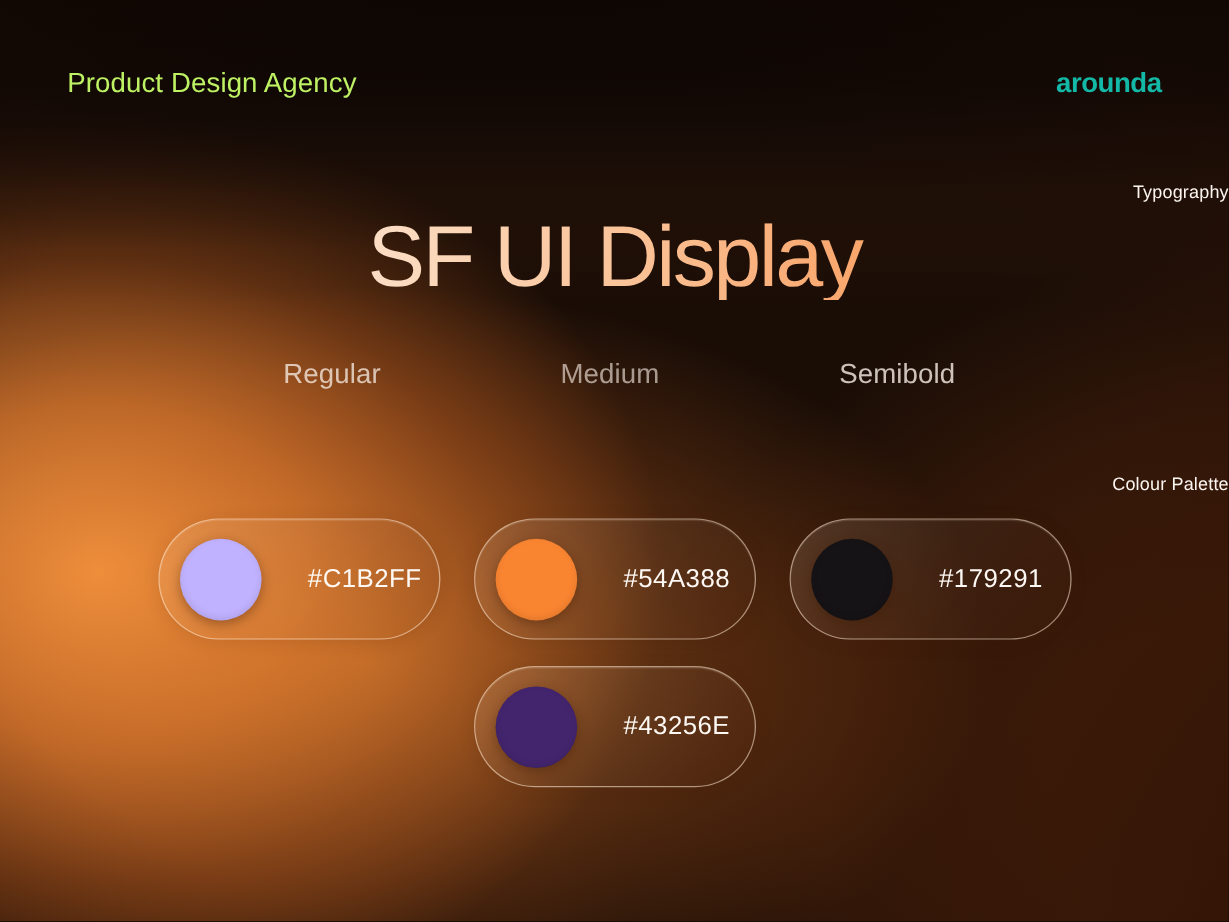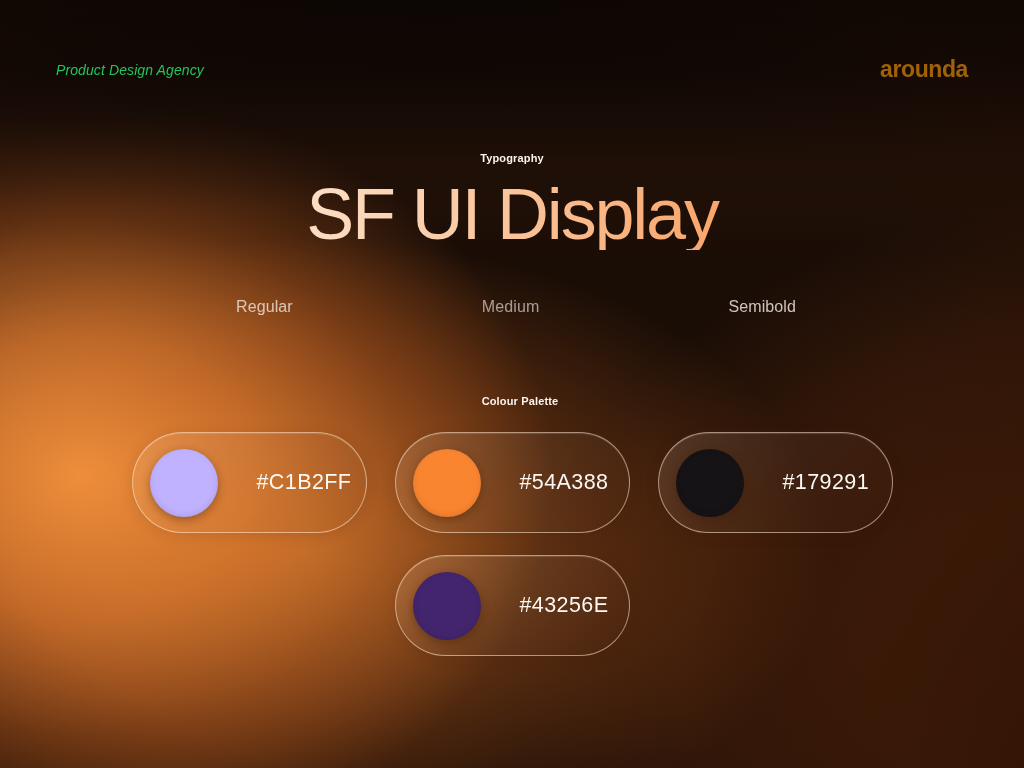--- a/index.html
+++ b/index.html
@@ -118,44 +118,43 @@
     position: absolute;
     top: 56px;
     left: 56px;
     right: 56px;
     display: flex;
     align-items: center;
     justify-content: space-between;
   }
 
   .agency-name {
-    font-size: 14px;
+    font-size: 23px;
     font-weight: 400;
-    color: #22c55e;
+    color: #bef264;
     letter-spacing: 0.1px;
     white-space: nowrap;
-    font-style: italic;
   }
 
   .logo {
     font-size: 23px;
     font-weight: 600;
-    color: #a16207;
+    color: #14b8a6;
     letter-spacing: -0.4px;
     white-space: nowrap;
   }
 
   
   .section-label {
     position: absolute;
     left: 0;
     right: 0;
-    text-align: center;
-    font-size: 11px;
-    font-weight: 700;
+    text-align: right;
+    font-size: 15px;
+    font-weight: 400;
     color: #fbf4ef;
     letter-spacing: 0.15px;
   }
 
   #typography-label { top: 152px; }
   #palette-label { top: 395px; padding-left: 16px; }
 
   
   .display-type {
     position: absolute;
@@ -188,21 +187,21 @@
   .weights {
     position: absolute;
     top: 298px;
     left: 236px;
     width: 560px;
     display: flex;
     justify-content: space-between;
   }
 
   .weight-item {
-    font-size: 16px;
+    font-size: 23px;
     color: rgba(255, 246, 240, 0.72);
     letter-spacing: 0.1px;
     white-space: nowrap;
     text-align: right;
   }
 
   .weight-regular  { font-weight: 400; }
   .weight-medium   { font-weight: 400; color: rgba(255, 243, 235, 0.60); }
   .weight-semibold { font-weight: 400; color: rgba(255, 245, 238, 0.78); }
 

